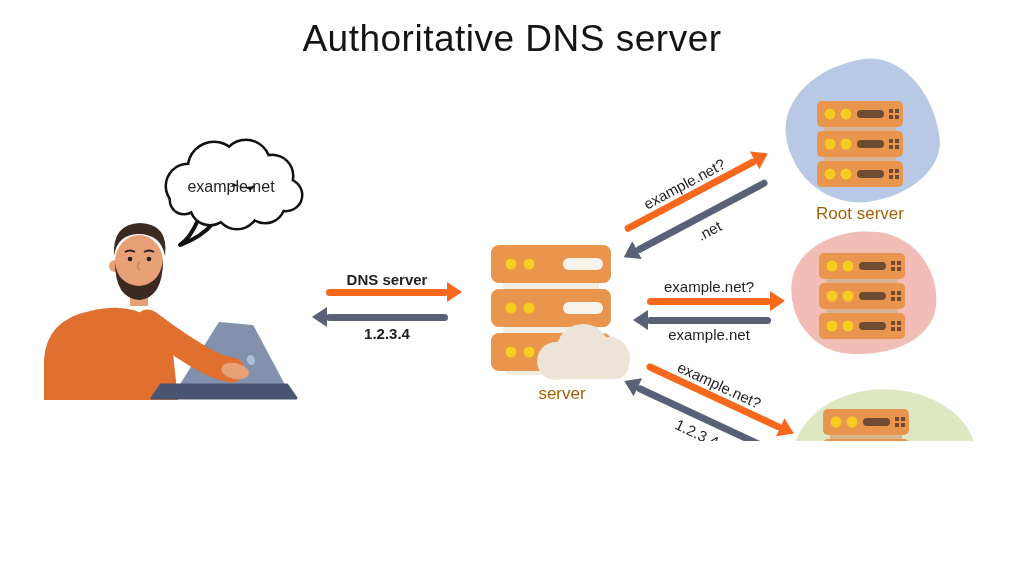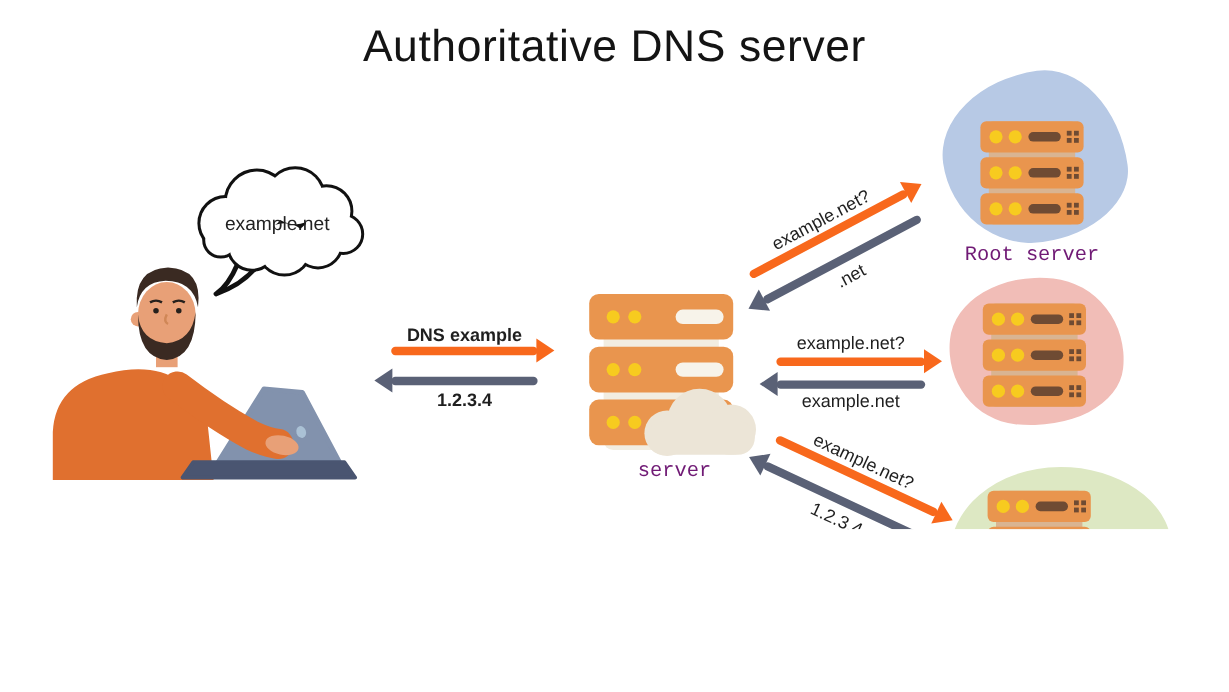--- a/index.html
+++ b/index.html
@@ -7,21 +7,21 @@
     position:relative;width:1024px;height:441px;background:#ffffff;overflow:hidden;
     font-family:"Liberation Sans", sans-serif;color:#1f1f1f;padding-left:44px;
   }
   .abs{position:absolute;}
   
   .title{
     left:0;top:18px;width:1024px;text-align:center;
     font-size:37px;font-weight:500;letter-spacing:.5px;color:#141414;
   }
   
-  .node-label{font-size:17px;text-align:center;line-height:1.35;color:#701a75;font-family:Liberation Mono, monospace;}
+  .node-label{font-size:17px;text-align:center;line-height:1.35;color:#a16207;}
   .node-label.bold{font-weight:bold;}
   
   .exchange{position:absolute;display:flex;flex-direction:column;align-items:center;}
   .xlabel{font-size:15px;color:#1f1f1f;white-space:nowrap;line-height:18px;}
   .xlabel.bold{font-weight:bold;}
   .arrow{position:relative;height:7px;border-radius:3.5px;}
   .arrow.orange{background:#F8681C;}
   .arrow.gray{background:#5A6176;}
   .arrow.right::after{
     content:"";position:absolute;right:-14px;top:-7px;width:0;height:0;
@@ -102,21 +102,21 @@
 
     <path d="M118,100 Q152,126 180,141 Q193,147 202,148" stroke="#E0702F" stroke-width="25" stroke-linecap="round" fill="none"></path>
 
     <ellipse cx="205" cy="149" rx="14" ry="8" fill="#E8A077" transform="rotate(12 205 149)"></ellipse>
 
     <path d="M131,163 L257,163 L266,176 L122,176 Z" fill="#4A5571" stroke="#4A5571" stroke-width="3" stroke-linejoin="round"></path>
   </svg>
 
 
   <div class="exchange" style="left:316px;top:271px;width:142px;">
-    <div class="xlabel bold">DNS example</div>
+    <div class="xlabel bold">DNS server</div>
     <div class="arrow orange right gap-req" style="width:122px;"></div>
     <div class="arrow gray left gap-arrows" style="width:122px;"></div>
     <div class="xlabel bold gap-res">1.2.3.4</div>
   </div>
 
   <svg class="abs" style="left:487px;top:241px;" width="150" height="148" viewBox="0 0 150 148">
     <rect x="16" y="4" width="96" height="130" rx="8" fill="#F2EDE1"></rect>
     <g>
       <rect x="4" y="4" width="120" height="38" rx="8" fill="#E9954E"></rect>
       <rect x="4" y="48" width="120" height="38" rx="8" fill="#E9954E"></rect>

